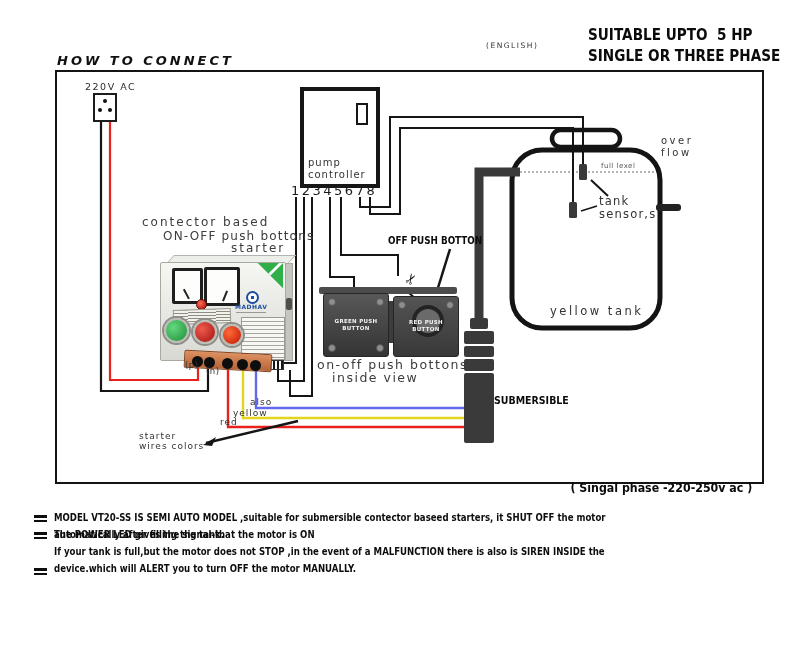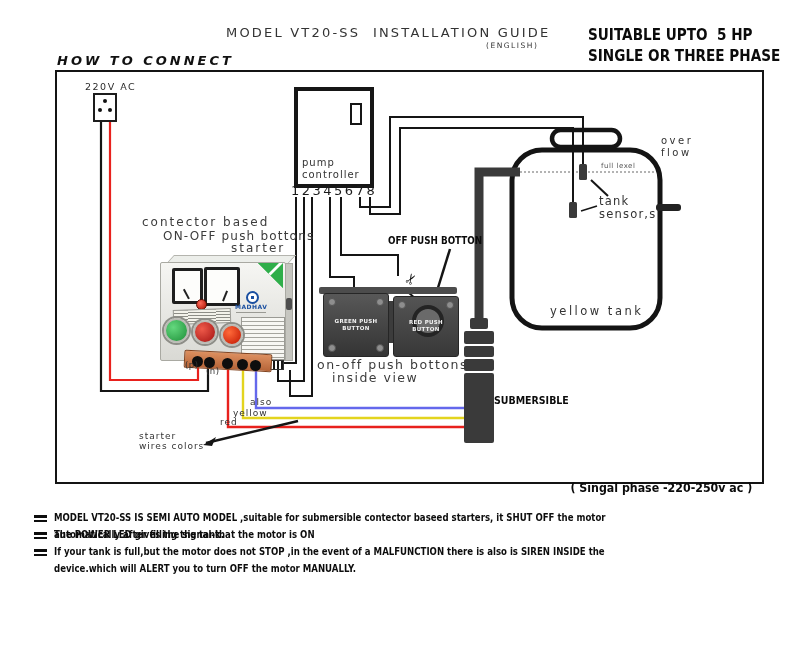--- a/index.html
+++ b/index.html
@@ -14,21 +14,21 @@
   .title{left:226px;top:25px;width:324px;text-align:center;font-size:13px;letter-spacing:2.2px;color:#333;}
   .lang{left:486px;top:41px;font-size:7.5px;font-weight:normal;letter-spacing:1.5px;color:#333;}
   .suit{left:588px;top:24px;width:210px;font-size:16px;font-weight:bold;line-height:21px;
         transform:scaleX(0.85);transform-origin:0 0;color:#0b0b0b;white-space:pre;}
   .how{left:57px;top:53px;font-size:13px;font-weight:bold;letter-spacing:3px;color:#111;font-style:italic;}
   .frame{left:55px;top:70px;width:705px;height:410px;border:2px solid #141414;z-index:0;}
   
   .socket{left:93px;top:93px;width:20px;height:25px;border:2px solid #1c1c1c;background:#fff;z-index:2;}
   .pin{position:absolute;width:4px;height:4px;border-radius:50%;background:#111;}
   
-  .pctrl{left:294px;top:87px;width:72px;height:93px;border:4px solid #161616;background:#fff;z-index:2;}
+  .pctrl{left:300px;top:87px;width:72px;height:93px;border:4px solid #161616;background:#fff;z-index:2;}
   .pslot{position:absolute;right:8px;top:12px;width:8px;height:18px;border:2px solid #161616;}
   .ptext{position:absolute;left:4px;bottom:3px;font-size:10px;letter-spacing:1px;line-height:12px;color:#333;}
   .terms{left:291px;top:183px;font-size:13px;letter-spacing:2.5px;color:#1a1a1a;font-weight:500;}
   
   .sh1{left:142px;top:215px;font-size:12px;letter-spacing:2px;color:#3c3c3c;}
   .sh2{left:163px;top:229px;font-size:12px;letter-spacing:1.2px;color:#3c3c3c;}
   .sh3{left:231px;top:241px;font-size:12px;letter-spacing:2px;color:#3c3c3c;}
   
   .st-top{left:165px;top:255px;width:120px;height:8px;background:#eceeea;border:1px solid #b4b4ae;
           transform:skewX(-42deg);transform-origin:bottom left;}
@@ -85,29 +85,28 @@
   .wnote{left:139px;top:431px;font-size:9px;letter-spacing:1px;line-height:10px;color:#333;}
   .phase{left:555px;top:481px;width:193px;text-align:right;font-size:12px;font-weight:bold;
          transform:scaleX(.92);transform-origin:100% 0;color:#0b0b0b;}
   
   .notes{left:34px;top:509px;width:760px;z-index:3;}
   .note-row{display:flex;align-items:flex-start;}
   .note-mark{flex:0 0 14px;margin-top:6px;margin-right:6px;}
   .note-mark div{height:2.5px;background:#0d0d0d;margin-bottom:2px;width:13px;}
   .note-text{font-size:11px;font-weight:bold;line-height:17px;color:#0d0d0d;
              width:950px;transform:scaleX(.78);transform-origin:0 0;}
-  .note-row.wrap2{height:34px;}
+  .note-row.wrap2{height:34px;align-items:flex-end;}
   .note-row{height:17px;}
 </style>
 </head>
 <body>
 
 <div id="page">
 
-  <div class="lbl title txt">MODEL VT20-SS  INSTALLATION GUIDE</div>
   <div class="lbl lang txt">(ENGLISH)</div>
   <div class="lbl suit txt">SUITABLE UPTO  5 HP
 SINGLE OR THREE PHASE</div>
   <div class="lbl how txt">HOW TO CONNECT</div>
 
   <div class="abs frame"></div>
 
   <svg class="layer" width="800" height="646" viewBox="0 0 800 646">
 
     <rect x="512" y="150" width="148" height="178" rx="30" fill="#fff" stroke="#141414" stroke-width="5"></rect>

